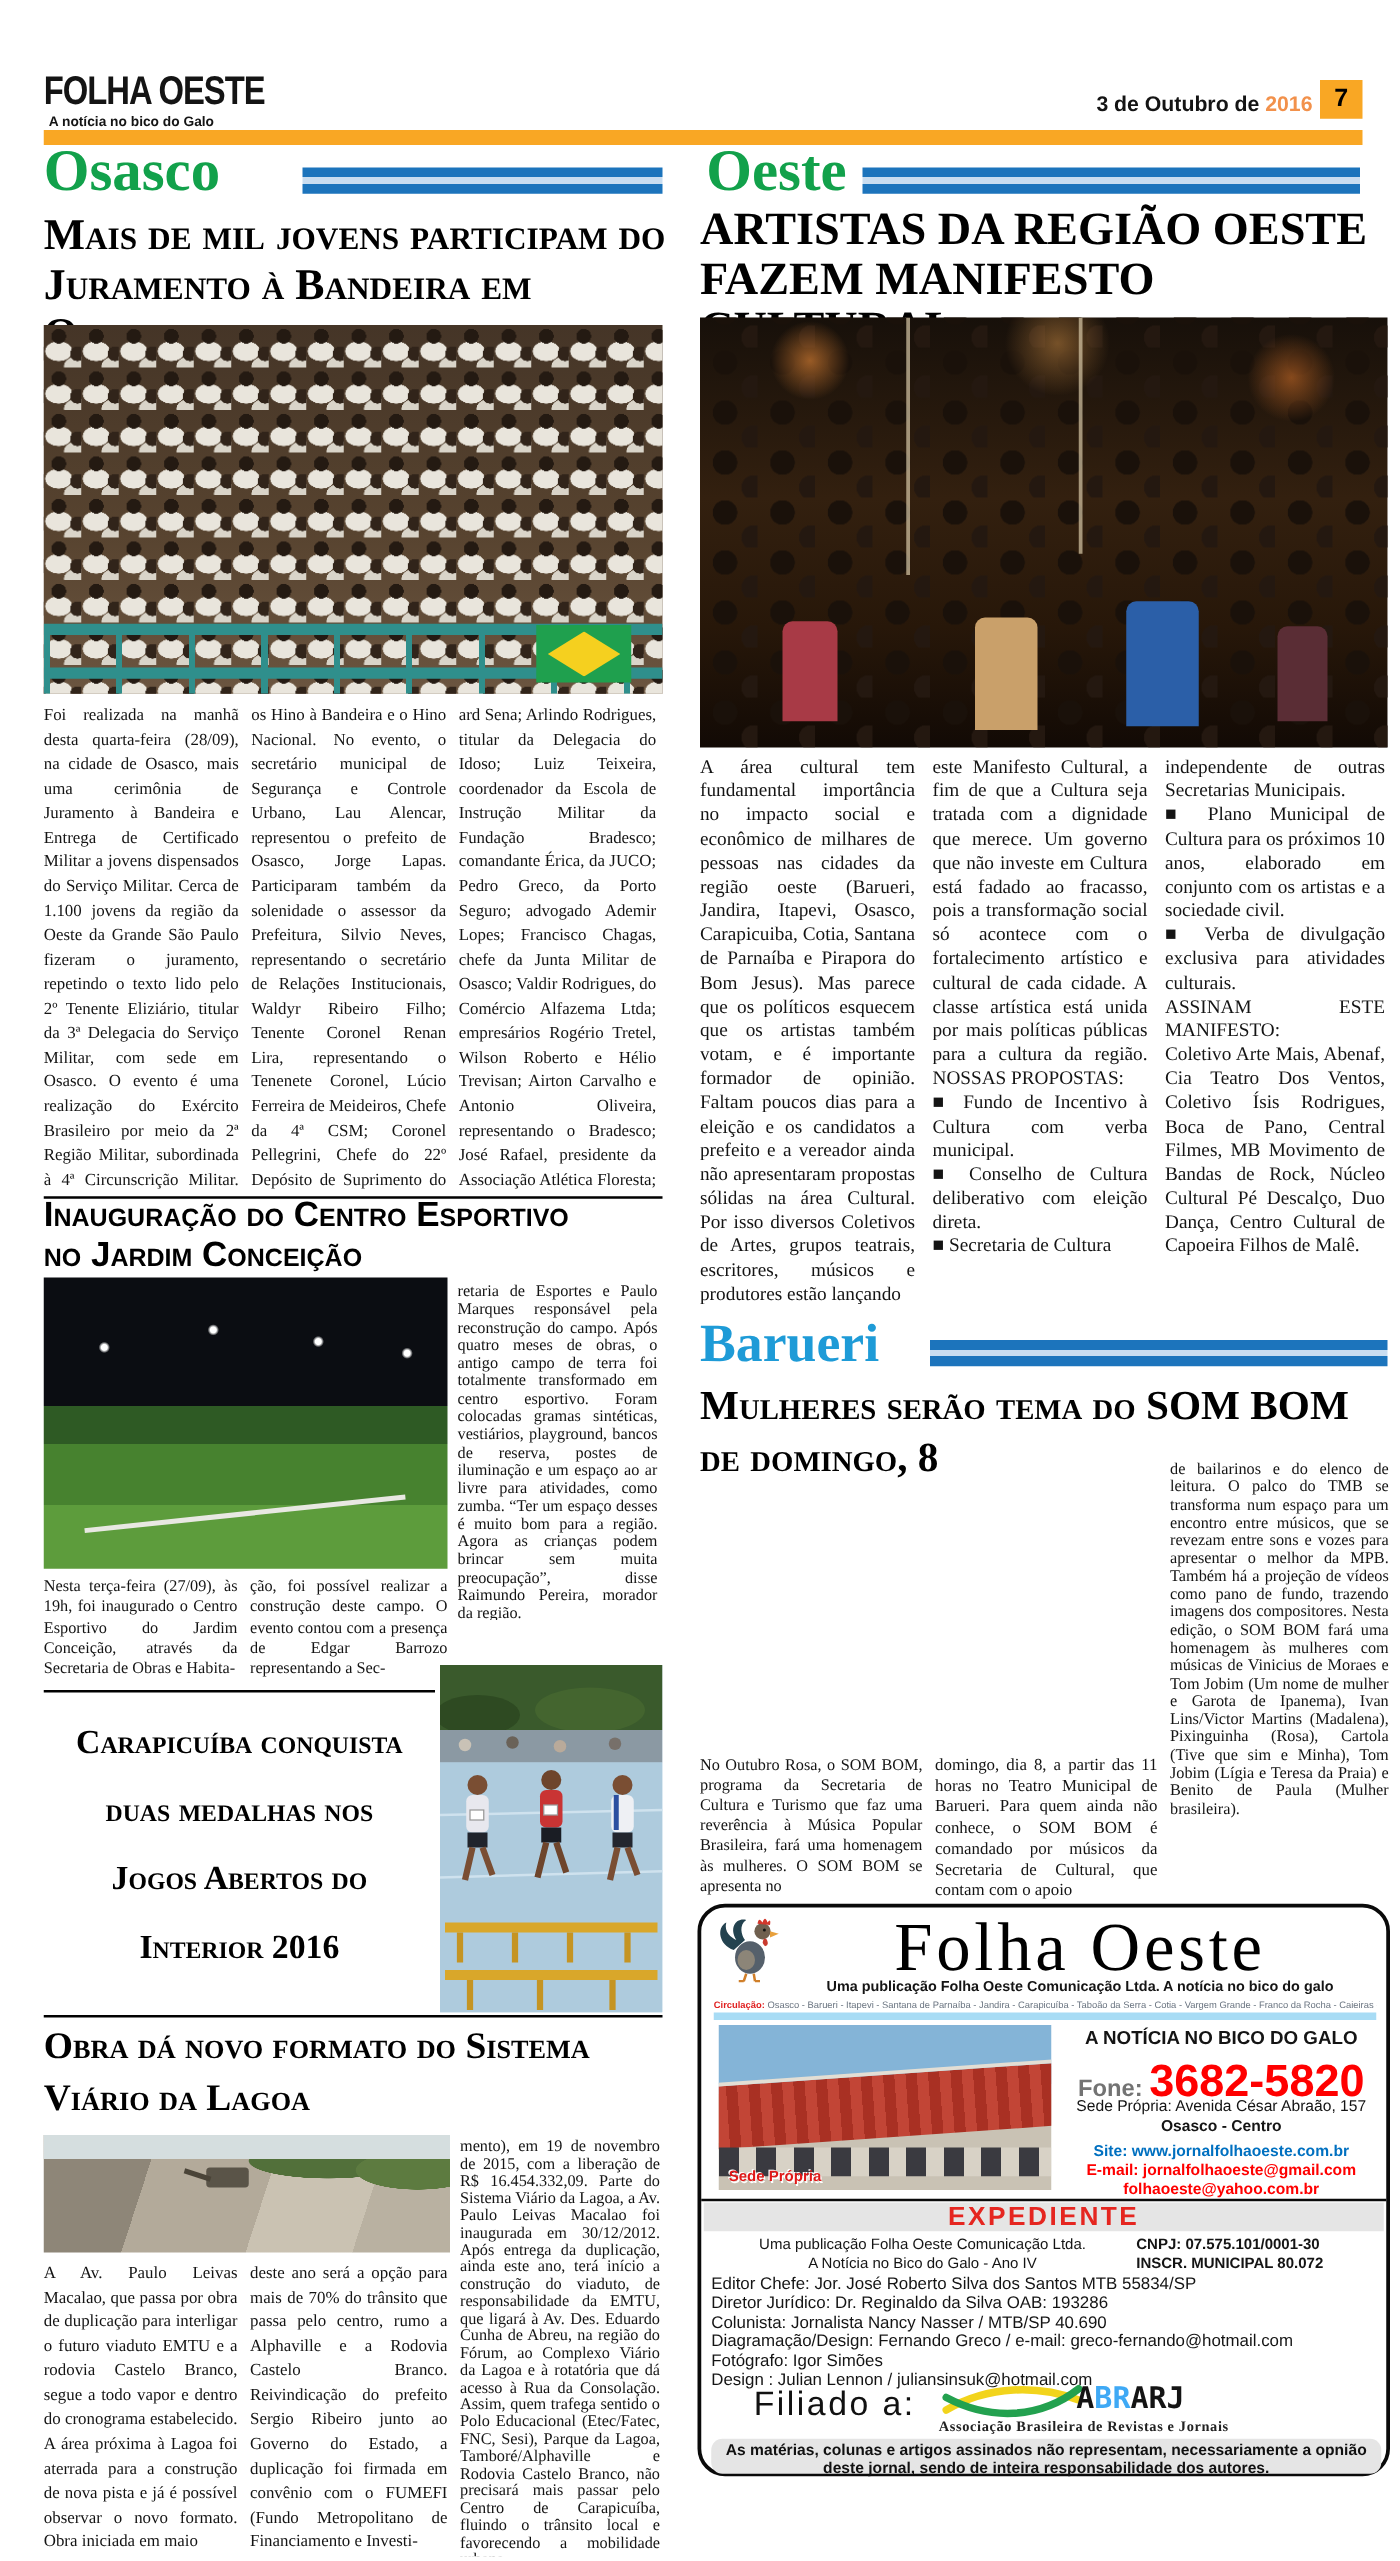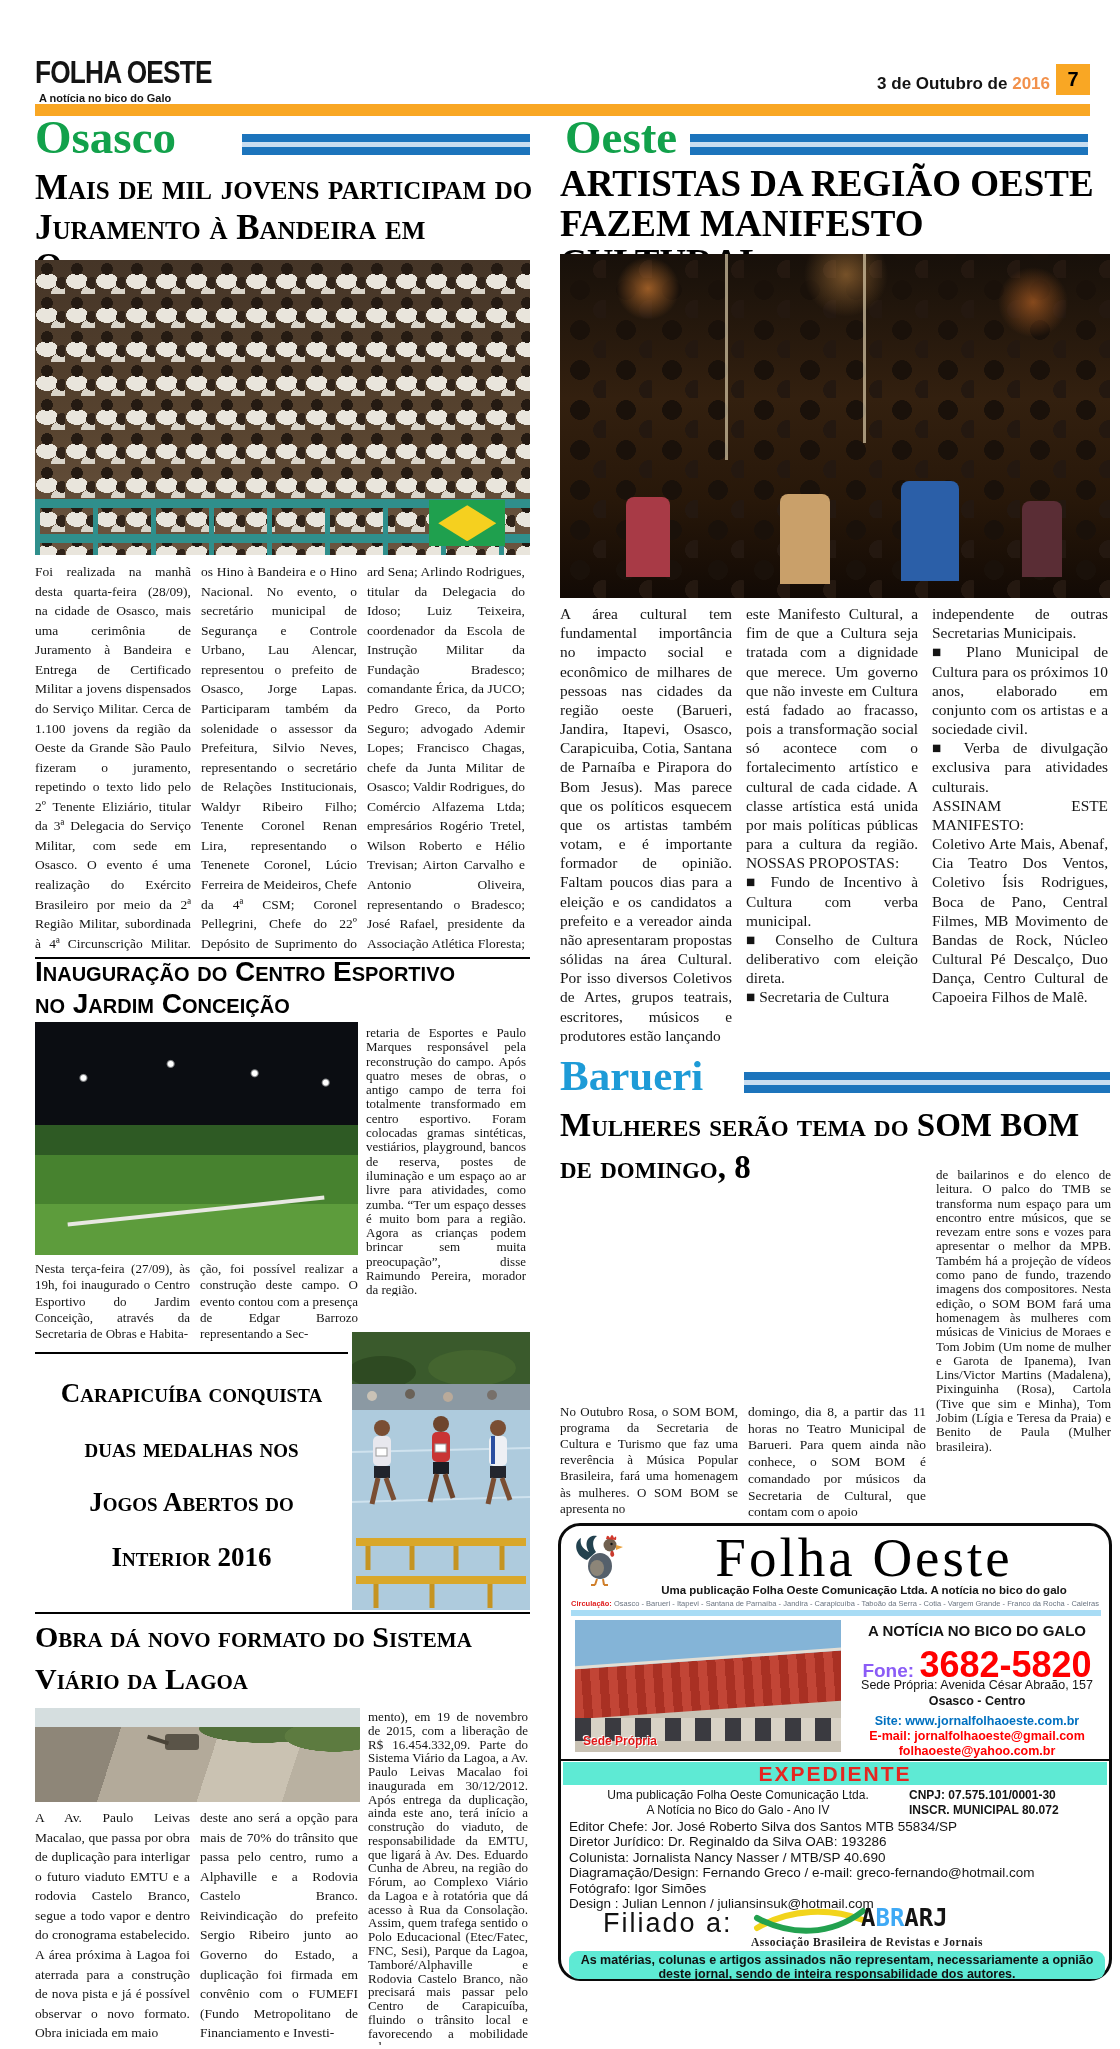--- a/index.html
+++ b/index.html
@@ -76,21 +76,21 @@
     background:repeating-linear-gradient(90deg,#a93023 0 9px,#c24536 9px 18px);
     transform:rotate(-4deg);border-top:3px solid #e3ded4;}
   .wallwin{position:absolute;left:0;right:0;bottom:8%;height:18%;
     background:repeating-linear-gradient(90deg,#3a3a40 0 16px,#d8d2c6 16px 30px);}
   .sede-cap{position:absolute;left:8px;bottom:4px;color:#e01818;font-weight:bold;
     font-family:"Liberation Sans",sans-serif;font-size:12px;
     text-shadow:1px 1px 0 #fff,-1px -1px 0 #fff;}
   
   #adbox{position:absolute;left:558px;top:1523px;width:548px;height:452px;
     border:3px solid #0a0a0a;border-radius:22px;background:#fff;}
-  .graybar{background:#5eead4;}
+  .graybar{background:#e5e5e5;}
   .red{color:#f00;}
   .blue{color:#0070c0;}
 </style>
 </head>
 <body>
 
 <div id="page">
 
   <div class="abs sans" style="left:35px;top:54px;font-weight:bold;font-size:32px;letter-spacing:-1px;transform:scaleX(.82);transform-origin:left;">FOLHA OESTE</div>
   <div class="abs sans" style="left:39px;top:92px;font-weight:bold;font-size:11px;">A notícia no bico do Galo</div>
@@ -238,21 +238,21 @@
     <div class="abs sans" style="left:10px;top:73px;width:530px;font-size:7.5px;white-space:nowrap;overflow:hidden;color:#6a7480;"><span style="color:#e02020;font-weight:bold;">Circulação:</span> <span>Osasco - Barueri - Itapevi - Santana de Parnaíba - Jandira - Carapicuíba - Taboão da Serra - Cotia - Vargem Grande - Franco da Rocha - Caieiras - Francisco Morato e Mairiporã</span></div>
     <div class="abs" style="left:10px;top:84px;width:530px;height:6px;background:#a8dcf5;"></div>
 
     <div class="abs photo ph-sede" style="left:14px;top:94px;width:266px;height:132px;">
       <div class="roof"></div>
       <div class="wallwin"></div>
       <div class="sede-cap">Sede Própria</div>
     </div>
 
     <div class="abs sans" style="left:288px;top:96px;width:256px;font-weight:bold;font-size:15px;text-align:center;white-space:nowrap;">A NOTÍCIA NO BICO DO GALO</div>
-    <div class="abs sans" style="left:288px;top:118px;width:256px;text-align:center;white-space:nowrap;"><span style="color:#8b5cf6;font-weight:bold;font-size:19px;">Fone: </span><span style="color:#f00;font-weight:bold;font-size:36px;">3682-5820</span></div>
+    <div class="abs sans" style="left:288px;top:118px;width:256px;text-align:center;white-space:nowrap;"><span style="color:#737373;font-weight:bold;font-size:19px;">Fone: </span><span style="color:#f00;font-weight:bold;font-size:36px;">3682-5820</span></div>
     <div class="abs sans" style="left:288px;top:152px;width:256px;font-weight:normal;font-size:12.5px;text-align:center;"><span>Sede Própria: </span><span>Avenida César Abraão, 157</span></div>
     <div class="abs sans" style="left:288px;top:168px;width:256px;font-weight:bold;font-size:12.5px;text-align:center;">Osasco - Centro</div>
     <div class="abs sans blue" style="left:288px;top:188px;width:256px;font-weight:bold;font-size:12.5px;text-align:center;white-space:nowrap;">Site: www.jornalfolhaoeste.com.br</div>
     <div class="abs sans red" style="left:288px;top:203px;width:256px;font-weight:bold;font-size:12.5px;text-align:center;white-space:nowrap;">E-mail: jornalfolhaoeste@gmail.com</div>
     <div class="abs sans red" style="left:288px;top:218px;width:256px;font-weight:bold;font-size:12.5px;text-align:center;">folhaoeste@yahoo.com.br</div>
 
     <div class="abs" style="left:0;top:233px;width:548px;height:2px;background:#0a0a0a;"></div>
     <div class="abs sans graybar" style="left:2px;top:236px;width:544px;height:23px;text-align:center;font-weight:bold;font-size:21px;color:#e52620;letter-spacing:2px;line-height:23px;">EXPEDIENTE</div>
 
     <div class="abs sans" style="left:12px;top:262px;width:330px;font-weight:normal;font-size:12px;text-align:center;line-height:1.25;"><span>Uma publicação Folha Oeste Comunicação Ltda.</span><br><span>A Notícia no Bico do Galo - Ano IV</span></div>

